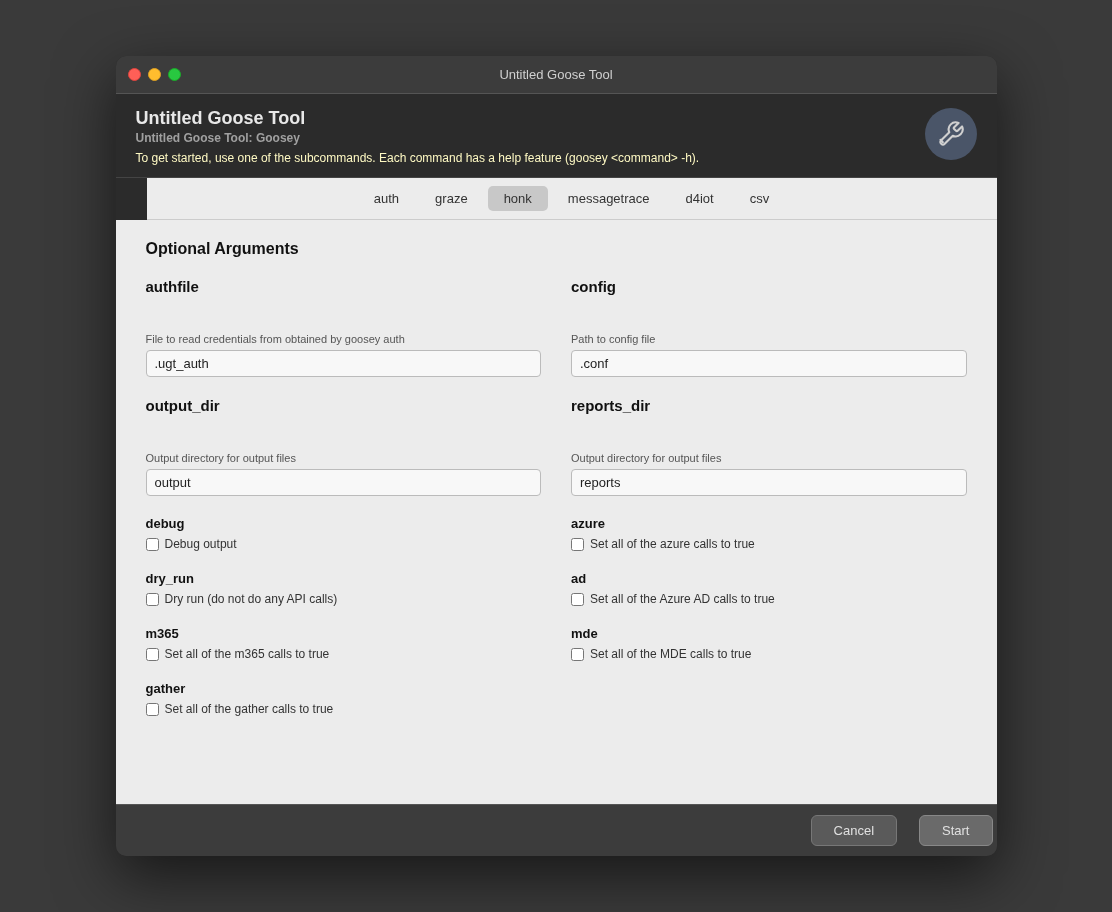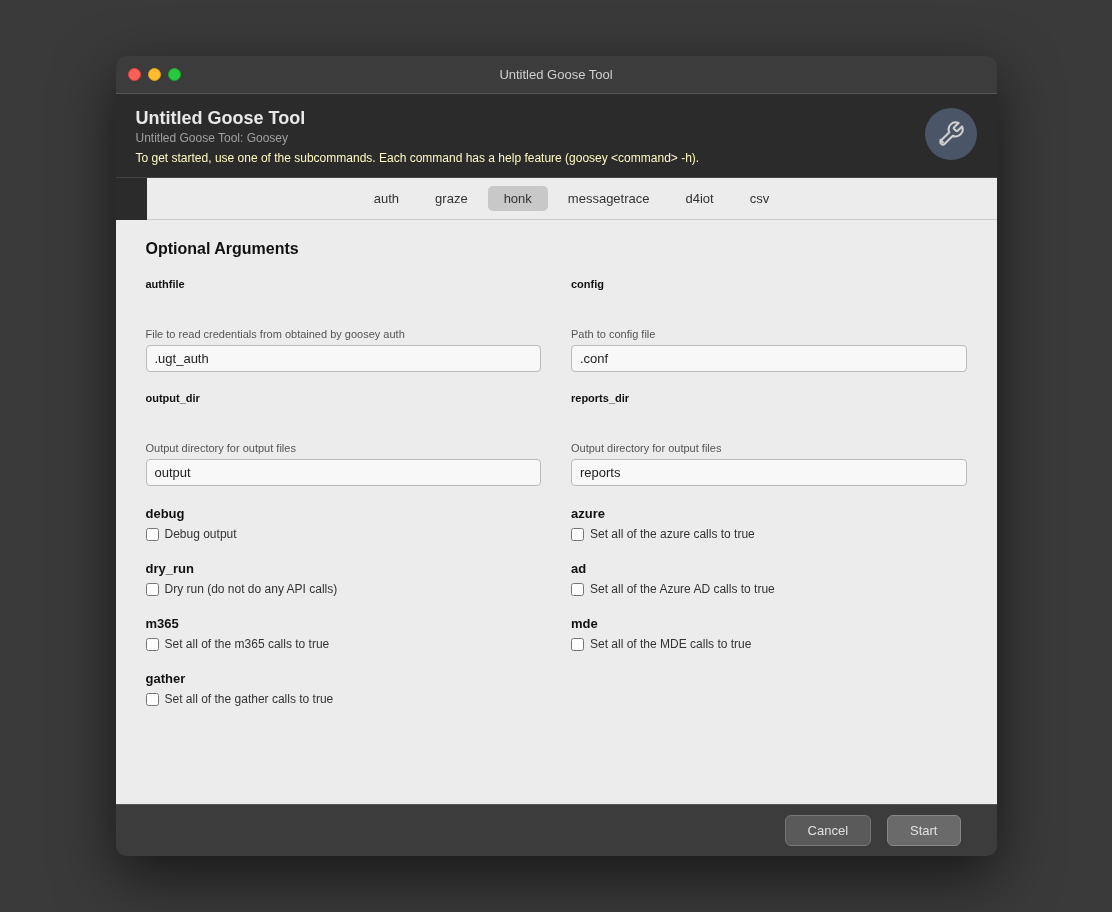--- a/index.html
+++ b/index.html
@@ -81,20 +81,21 @@
       color: #e8e8e8;
       font-size: 18px;
       font-weight: 600;
       margin-bottom: 2px;
     }
 
     .app-subtitle {
       color: #a0a0a0;
       font-size: 12px;
       margin-bottom: 6px;
+      font-weight: bold;
     }
 
     .app-description {
       color: #fef9c3;
       font-size: 12px;
     }
 
     .header-icon {
       width: 52px;
       height: 52px;
@@ -149,21 +150,21 @@
       display: grid;
       grid-template-columns: 1fr 1fr;
       gap: 0 30px;
     }
 
     .form-group {
       margin-bottom: 20px;
     }
 
     .field-label {
-      font-size: 11px;
+      font-size: 15px;
       font-weight: 700;
       color: #111;
       margin-bottom: 2px;
     }
 
     .field-desc {
       font-size: 11px;
       color: #555;
       margin-bottom: 5px;
       margin-top: 38px;
@@ -208,22 +209,22 @@
       color: #333;
       cursor: pointer;
     }
 
     .bottom-bar {
       background: #3c3c3c;
       height: 52px;
       display: flex;
       align-items: center;
       justify-content: flex-end;
-      padding: 0 36px;
-      gap: 16px;
+      padding: 0 4px;
+      gap: 22px;
       border-top: 1px solid #555;
     }
 
     .btn {
       padding: 7px 22px;
       border-radius: 6px;
       font-size: 13px;
       cursor: pointer;
       border: none;
       font-weight: 500;

